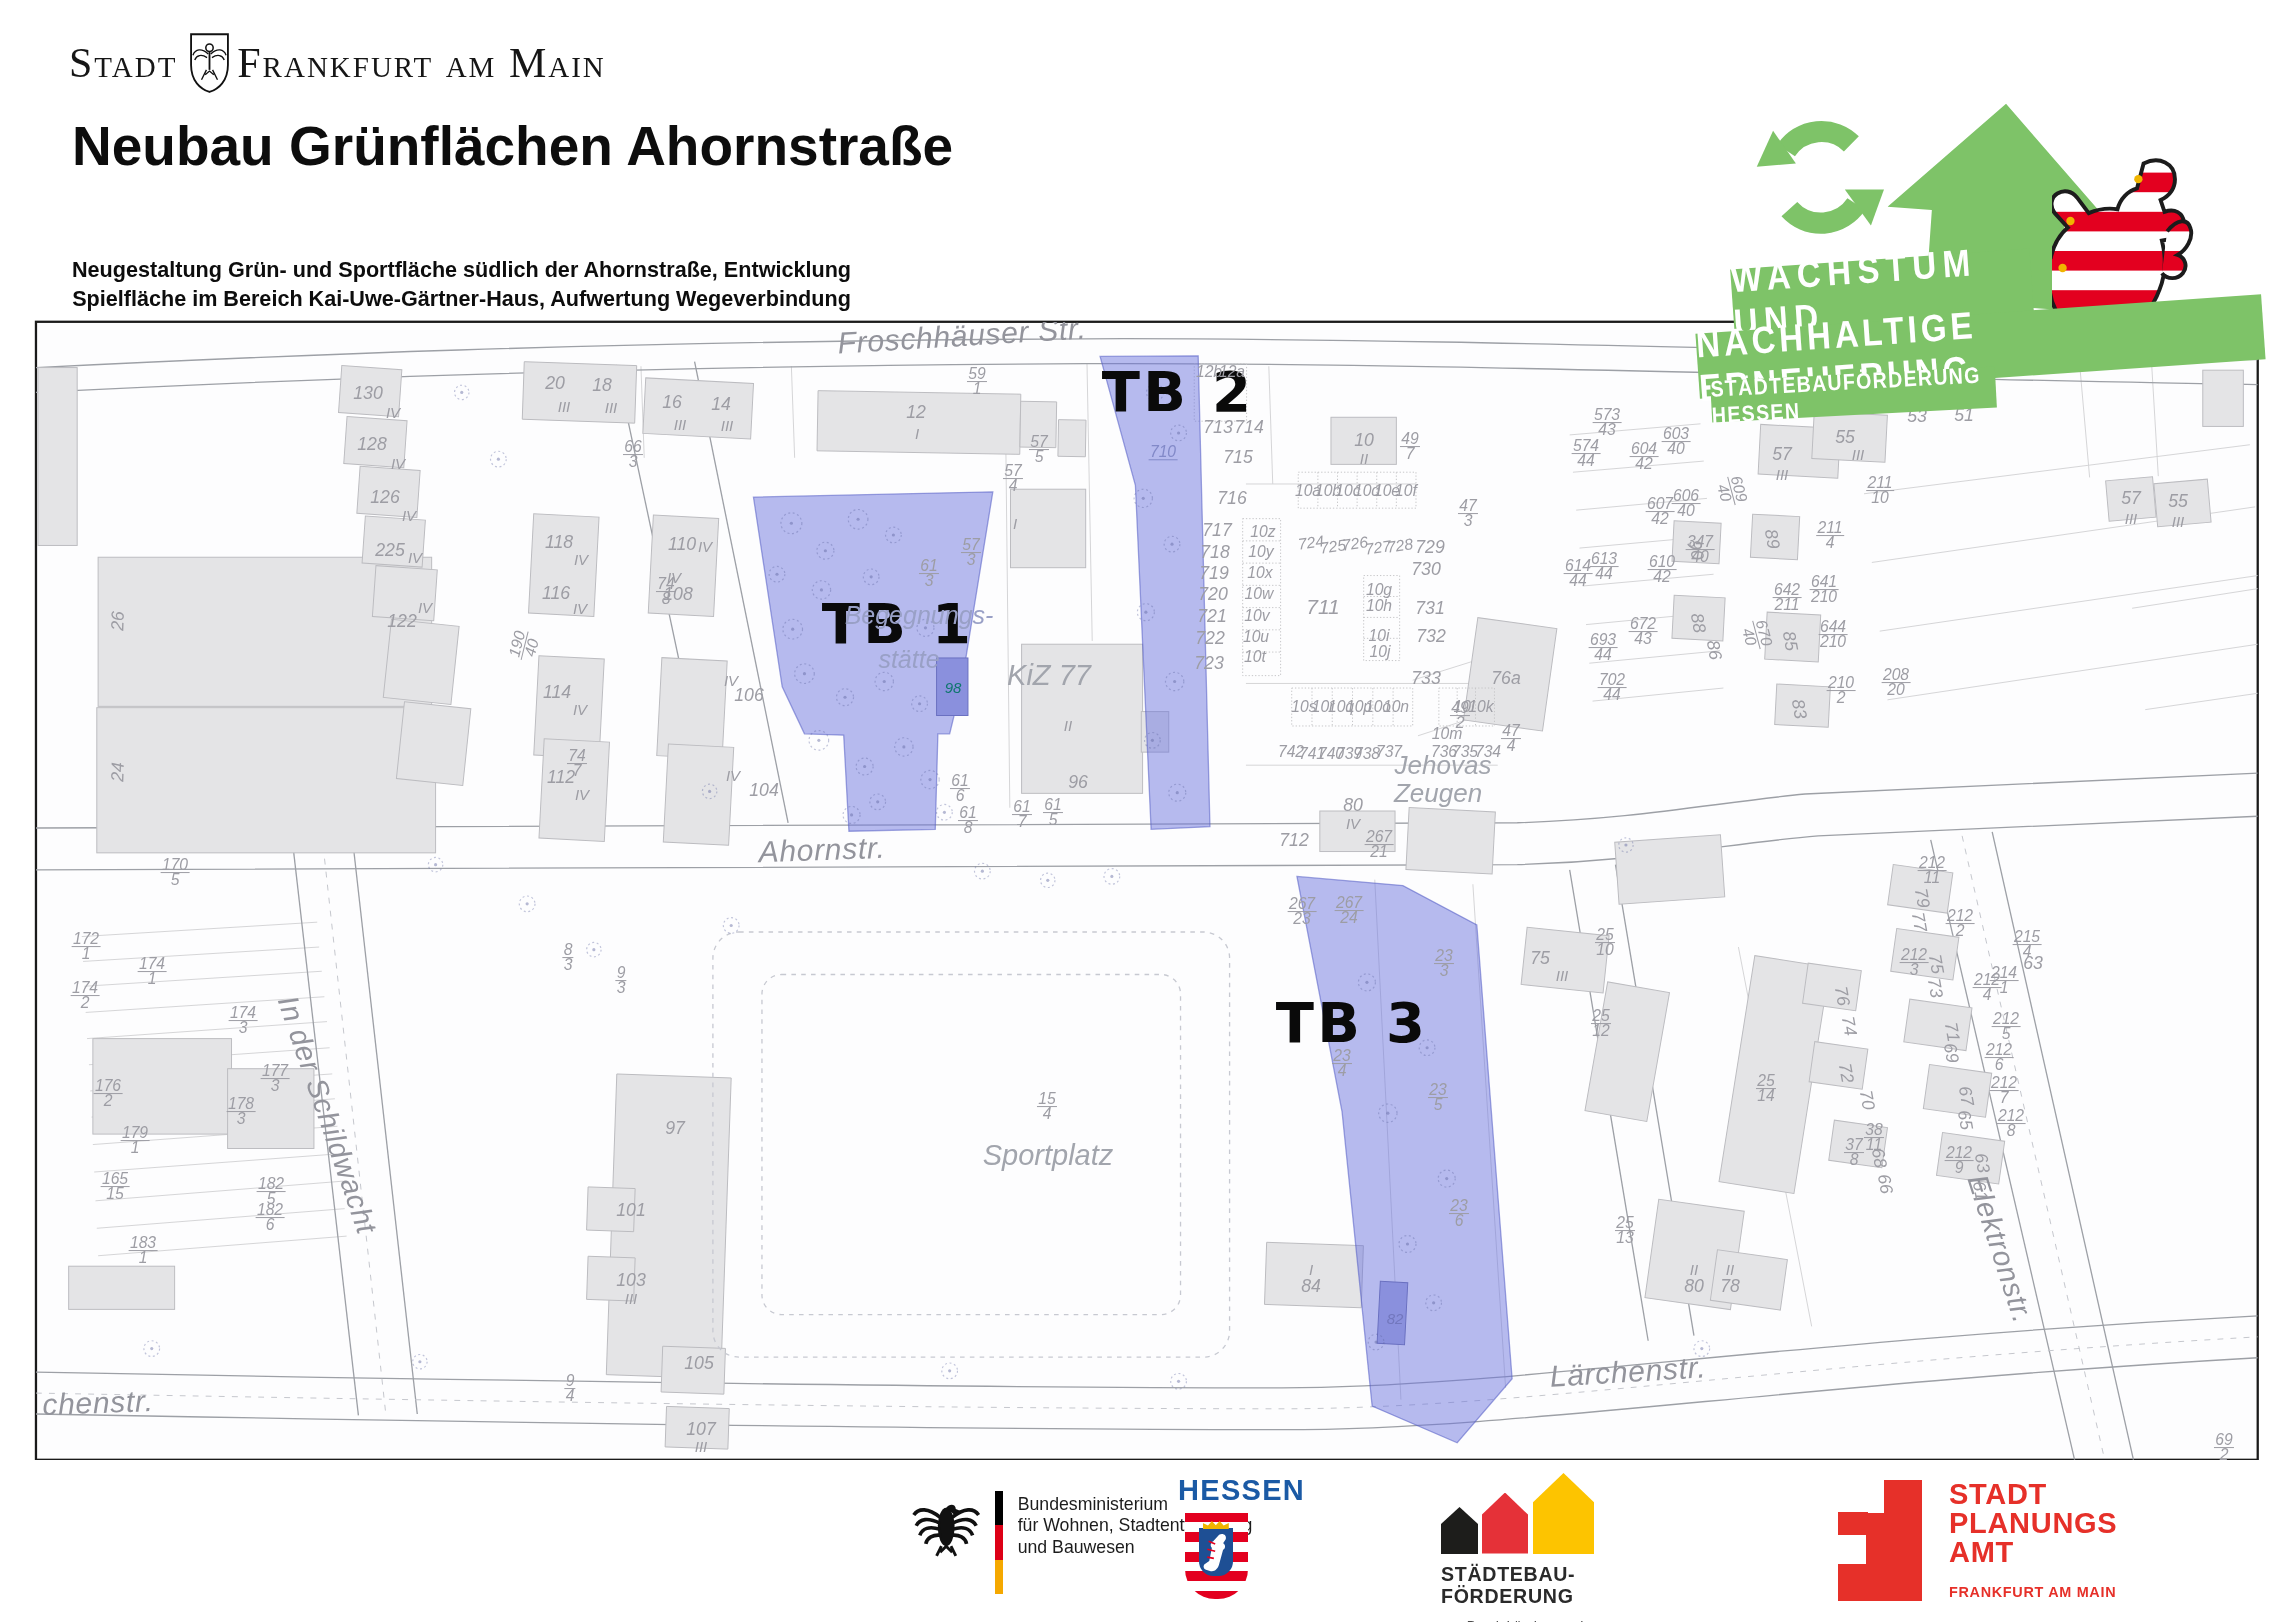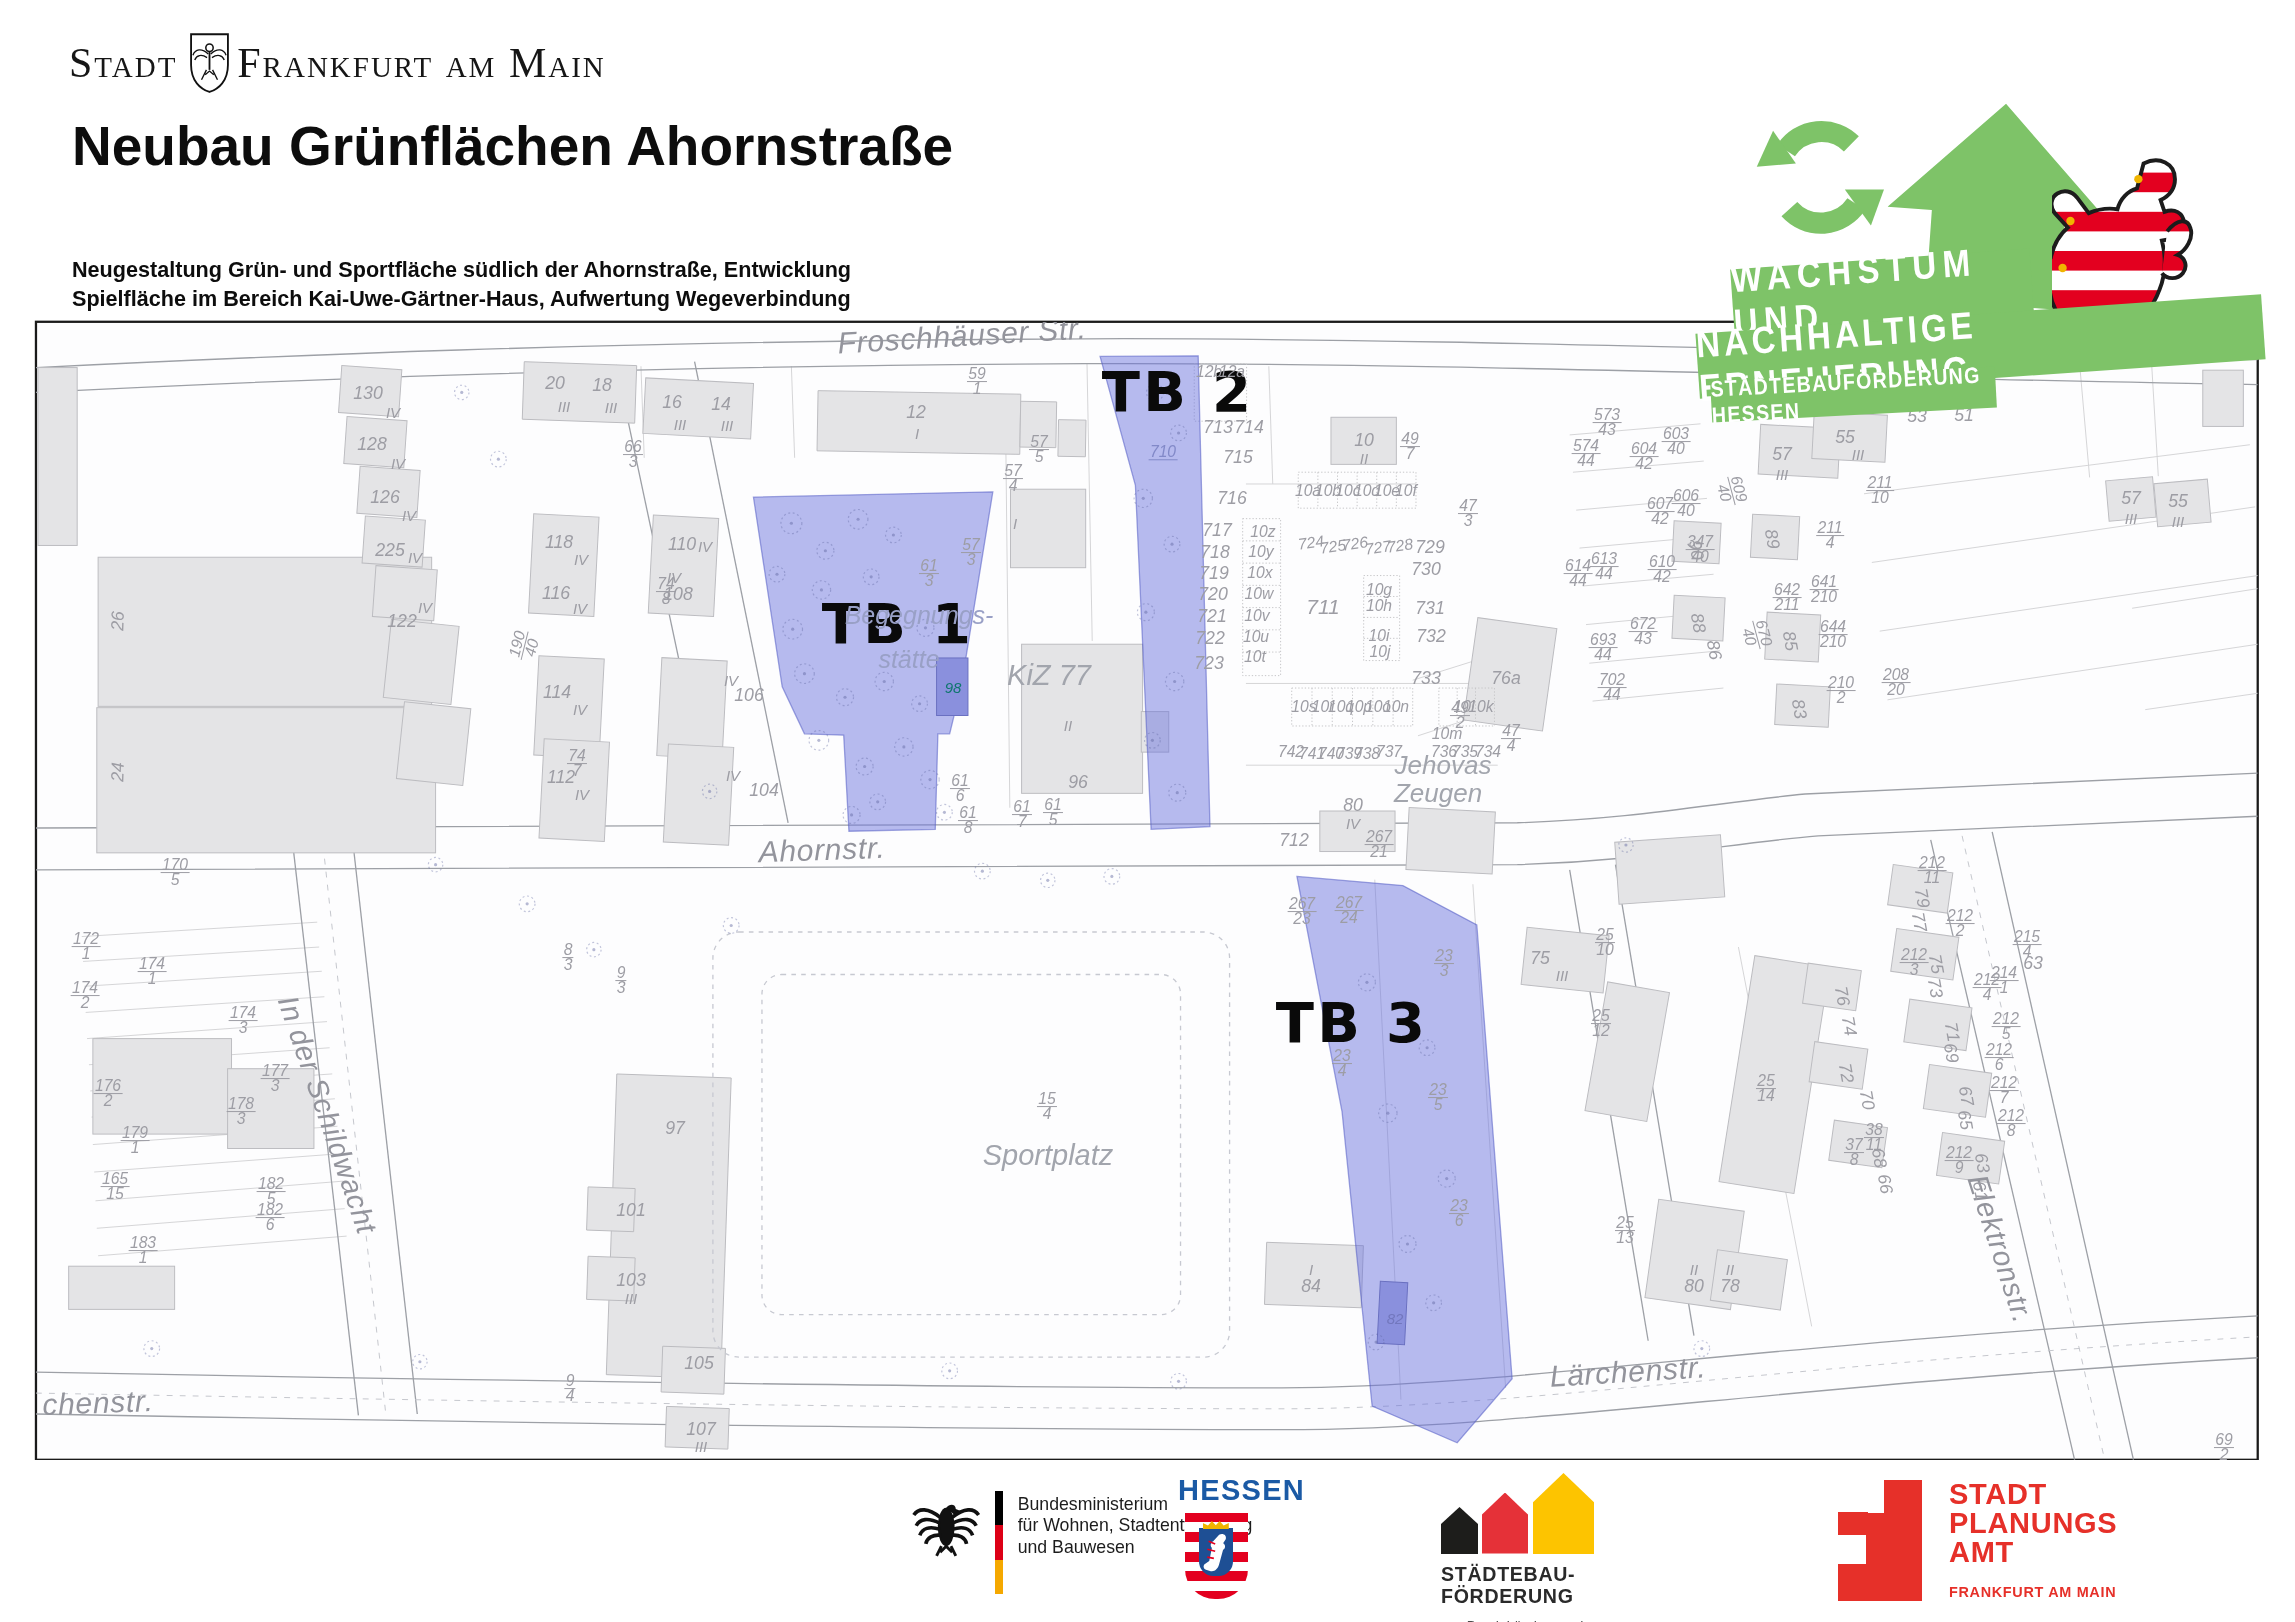--- a/index.html
+++ b/index.html
@@ -5,21 +5,21 @@
   html,body{margin:0;padding:0;background:#fff;}
   #page{position:relative;width:2295px;height:1622px;background:#fff;overflow:hidden;
         font-family:"Liberation Sans",sans-serif;}
   
   #ff-logo{position:absolute;left:69px;top:31px;display:flex;align-items:center;gap:6.5px;color:#111;}
   #ff-logo .fftext{font-family:"Liberation Serif",serif;font-variant:small-caps;font-size:42px;
         letter-spacing:2px;line-height:1;color:#161616;}
   #title-block{position:absolute;left:72px;top:110px;color:#0d0d0d;}
   #title1{font-size:38px;font-weight:bold;letter-spacing:0px;}
   #title2{font-size:55px;font-weight:bold;margin-top:3.9px;}
-  #subtitle{position:absolute;left:72px;top:256px;font-size:21.6px;font-weight:bold;line-height:1.32;color:#0d0d0d;}
+  #subtitle{position:absolute;left:72px;top:256px;font-size:21.6px;font-weight:bold;line-height:1.32;color:#0d0d0d;text-align:center;}
   
   #map-svg{position:absolute;left:0;top:0;z-index:10;}
   #map-labels{position:absolute;left:0;top:0;width:2295px;height:1622px;z-index:20;
         clip-path:inset(322px 37px 162px 36px);pointer-events:none;}
   .maplbl{position:absolute;white-space:nowrap;font-family:"Liberation Sans",sans-serif;
         font-style:italic;color:#9d9da4;}
   .k-st{font-size:30px;color:#93949c;letter-spacing:0.7px;}
   .k-nm{font-size:29px;color:#a2a5ad;}
   .k-tb{font-size:56px;font-style:normal;font-weight:900;color:#0a0a0a;letter-spacing:3.3px;
         font-family:"DejaVu Sans",sans-serif;}

